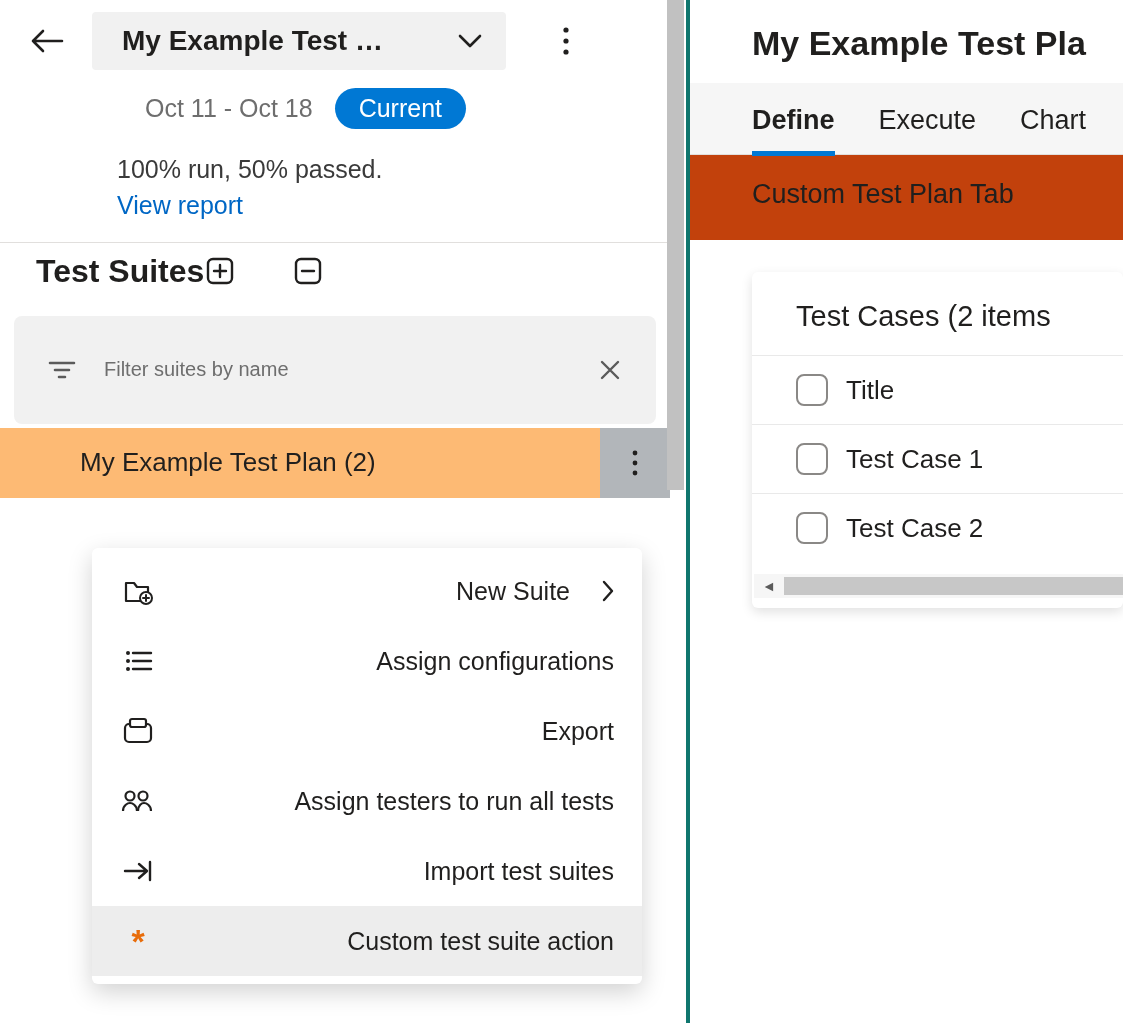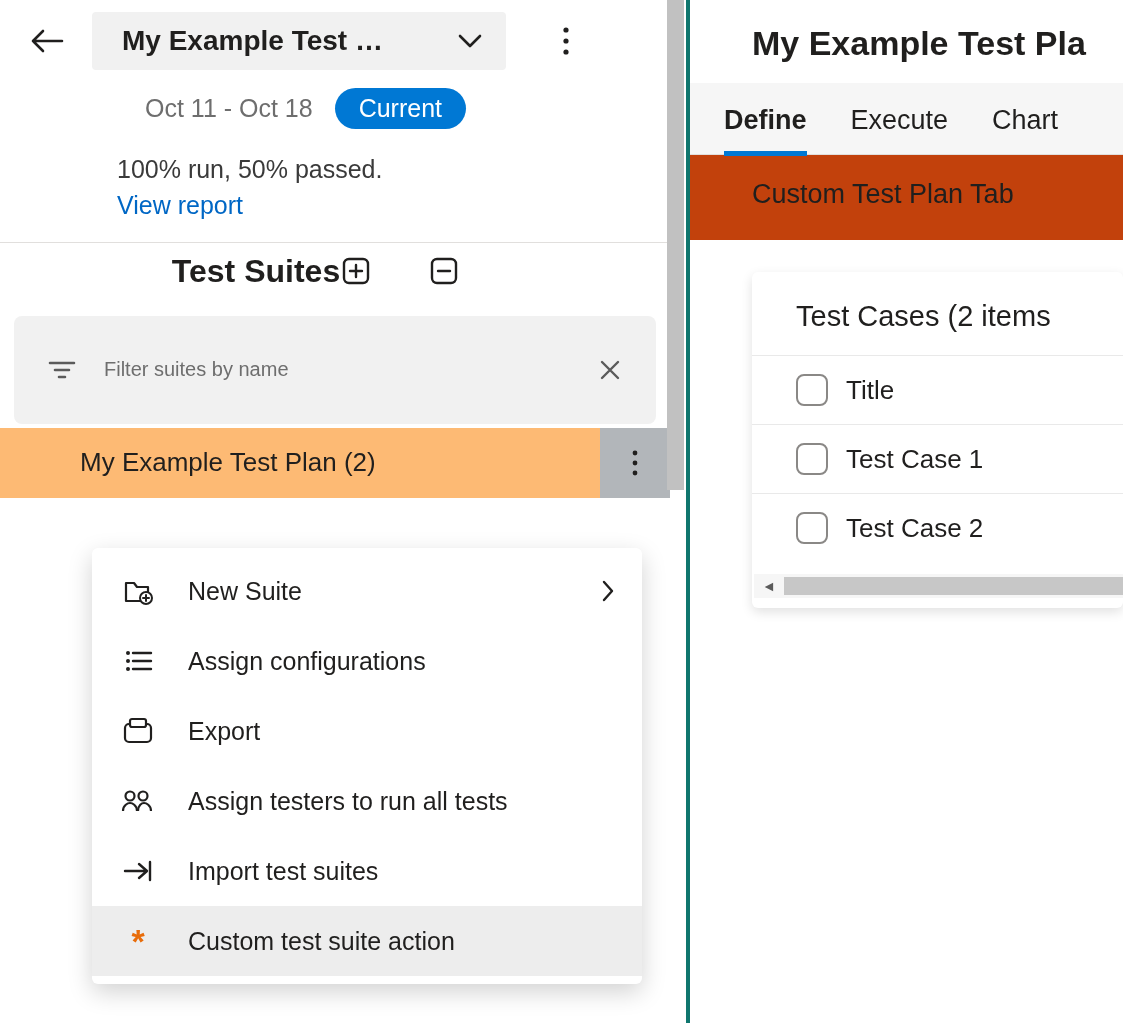--- a/index.html
+++ b/index.html
@@ -111,21 +111,21 @@
     cursor: pointer;
   }
   .divider {
     border-top: 1px solid #e1dfdd;
     margin-top: 18px;
   }
   .suites-header {
     display: flex;
     align-items: center;
     padding: 10px 30px 0 36px;
-    justify-content: center;
+    justify-content: flex-start;
   }
   .suites-title {
     font-size: 32px;
     font-weight: 700;
   }
   .suite-header-icons {
     display: flex;
     gap: 56px;
     padding-right: 44px;
   }
@@ -193,20 +193,21 @@
   }
   .menu-item {
     display: flex;
     align-items: center;
     height: 70px;
     padding: 0 28px;
     gap: 32px;
     font-size: 25px;
     cursor: pointer;
     justify-content: flex-start;
+    text-align: right;
   }
   .menu-item .mi-label { flex: 1; }
   .menu-item .mi-chev { color: #3a3a3a; font-size: 24px; }
   .menu-item.hover { background: #ededed; }
   .mi-icon {
     width: 36px; height: 36px;
     display: flex; align-items:center; justify-content:center;
     color: #201f1e;
   }
   .mi-icon.orange { color: #e86c0a; font-size: 34px; font-weight: bold; }
@@ -221,21 +222,21 @@
     font-weight: 700;
     padding-left: 62px;
     white-space: nowrap;
   }
   .tab-strip {
     margin-top: 20px;
     background: #f6f6f6;
     display: flex;
     align-items: flex-end;
     gap: 44px;
-    padding: 24px 0 0 34px;
+    padding: 24px 0 0 62px;
     height: 72px;
     border-bottom: 1px solid #e1dfdd;
   }
   .tab {
     font-size: 27px;
     padding-bottom: 18px;
     cursor: pointer;
     color: #201f1e;
     position: relative;
   }

